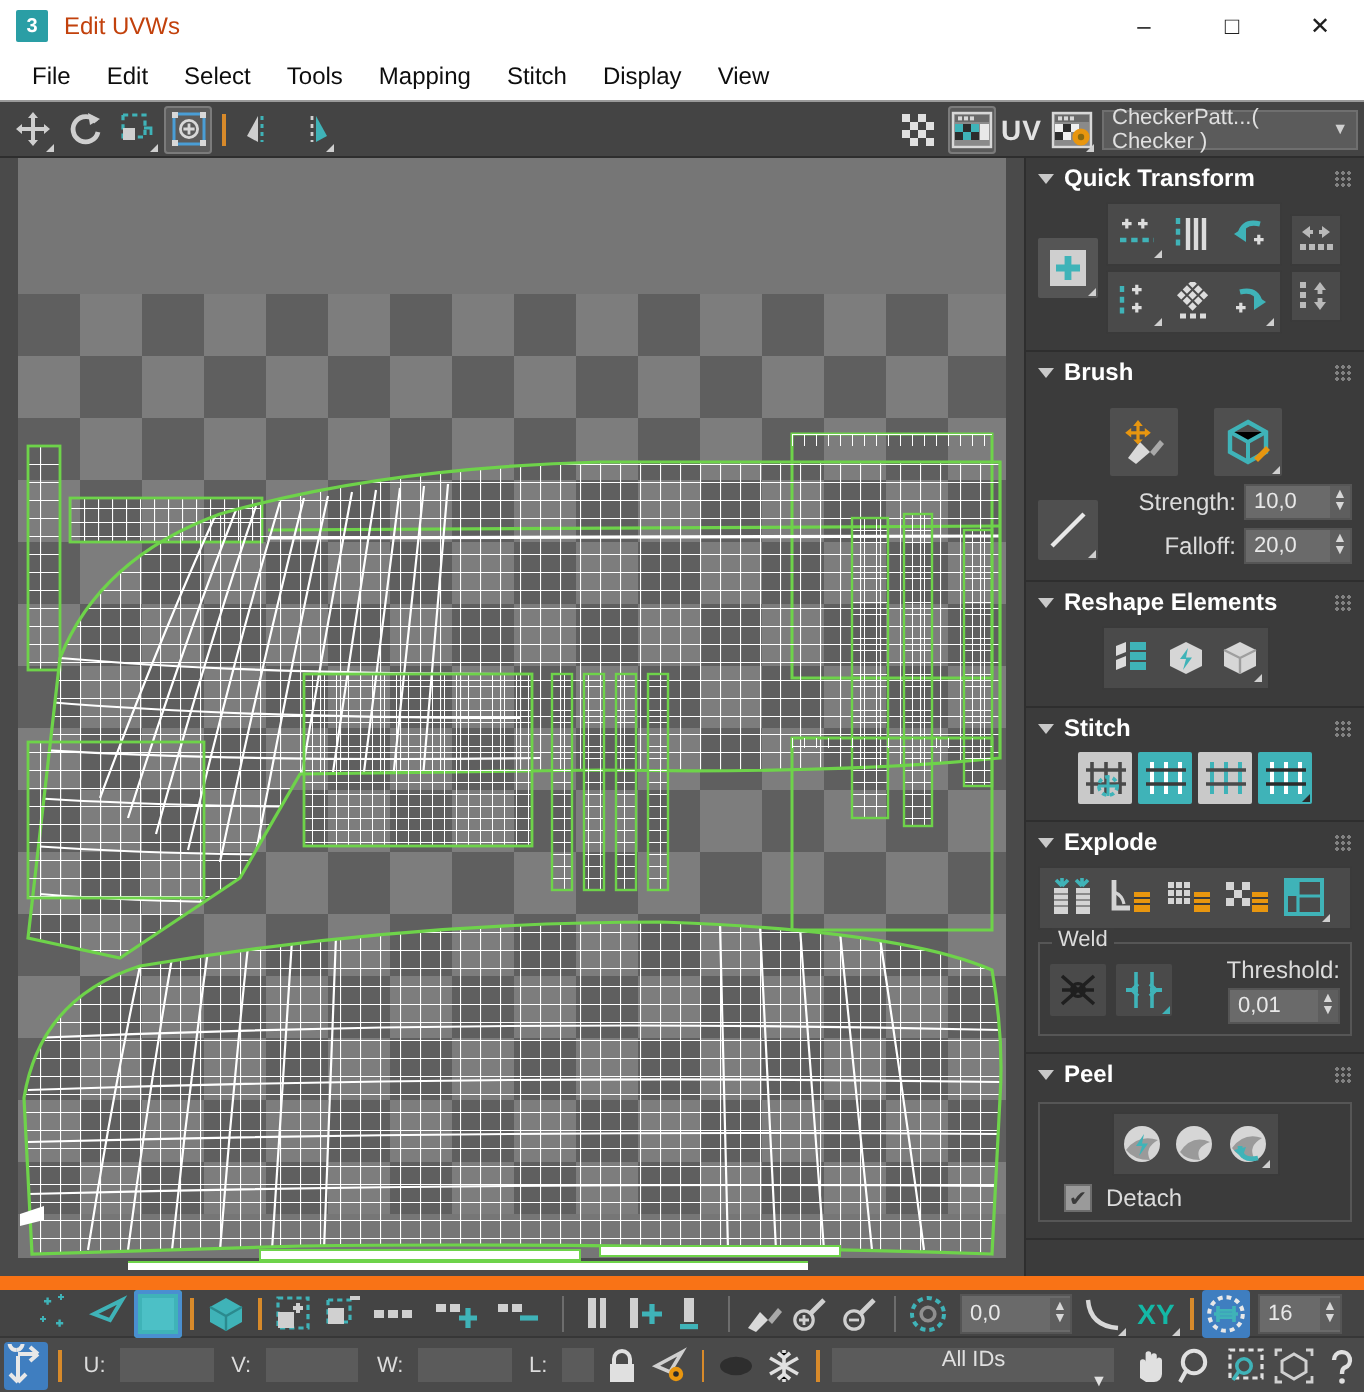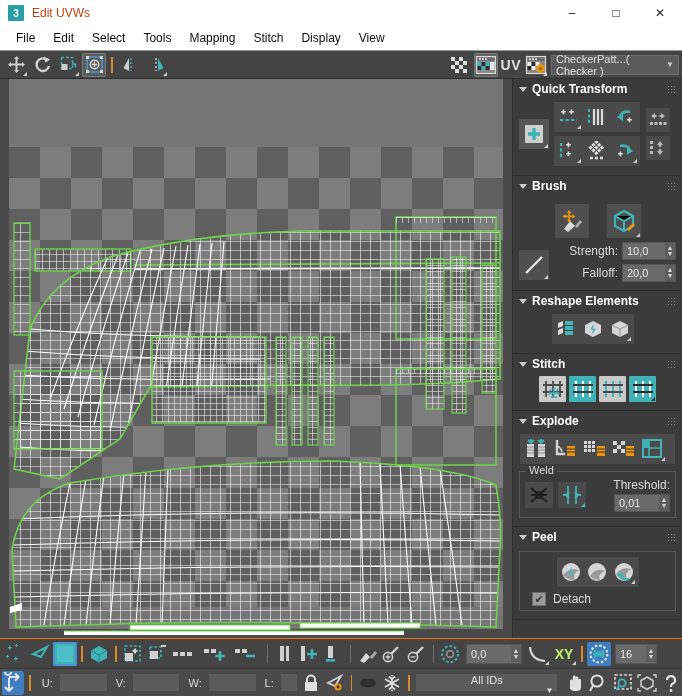--- a/index.html
+++ b/index.html
@@ -120,21 +120,21 @@
   .group-box { border:1px solid #565656; margin-top:6px; padding:6px 5px 5px 5px; position:relative; }
   .group-lbl { position:absolute; top:-8px; left:6px; background:#3b3b3b; padding:0 3px;
     font-size:11px; color:#dcdcdc; }
   .chkrow { display:flex; align-items:center; gap:7px; padding:4px 0 0 8px; }
   .chk { width:14px; height:14px; background:#9a9a9a; border:1px solid #6d6d6d;
     display:flex; align-items:center; justify-content:center; color:#3b3b3b; font-size:11px; }
 
   
   .bot1 {
     flex:0 0 30px; height:30px; background:#444444; display:flex; align-items:center;
-    padding-left:3px; border-top:1px solid #f97316; gap:1px;
+    padding-left:17px; border-top:7px solid #f97316; gap:1px;
   }
   .bot2 {
     flex:0 0 28px; height:28px; background:#4a4a4a; display:flex; align-items:center;
     padding-left:2px; border-top:1px solid #373737; gap:2px;
   }
   .bbtn { width:24px; height:24px; display:flex; align-items:center; justify-content:center;
           position:relative; border-radius:2px; }
   .bbtn.sel { background:#3f7ec0; }
   .fld { height:19px; width:54px; background:#5b5b5b; border:1px solid #4a4a4a; }
   .fldlbl { font-size:11px; color:#dcdcdc; padding:0 4px 0 6px; }
@@ -965,21 +965,21 @@
       <span>0,0</span>
       <span class="arrows">▲<br>▼</span>
     </div>
     <div class="bbtn">
       <svg width="22" height="20" viewBox="0 0 22 20">
         <path d="M3 3 Q4 16 18 17" fill="none" stroke="#d8d8d8" stroke-width="2.2"></path>
       </svg>
       <div class="corner"></div>
     </div>
     <div class="bbtn" style="width:26px">
-      <span style="font-size:14px;font-weight:bold;color:#bef264">XY</span>
+      <span style="font-size:14px;font-weight:bold;color:#14b8a6">XY</span>
       <div class="corner"></div>
     </div>
     <div class="sep-orange"></div>
     <div class="bbtn sel">
       <svg width="22" height="20" viewBox="0 0 22 20">
         <circle cx="11" cy="10" r="8.4" fill="none" stroke="#e8e8e8" stroke-width="2" stroke-dasharray="2.4 2"></circle>
         <path d="M7 6 V14 M15 6 V14 M5 10 H17" stroke="#3fb3b8" stroke-width="1.8"></path>
         <rect x="7" y="8.2" width="8" height="3.6" fill="none" stroke="#3fb3b8" stroke-width="1.4"></rect>
       </svg>
     </div>

